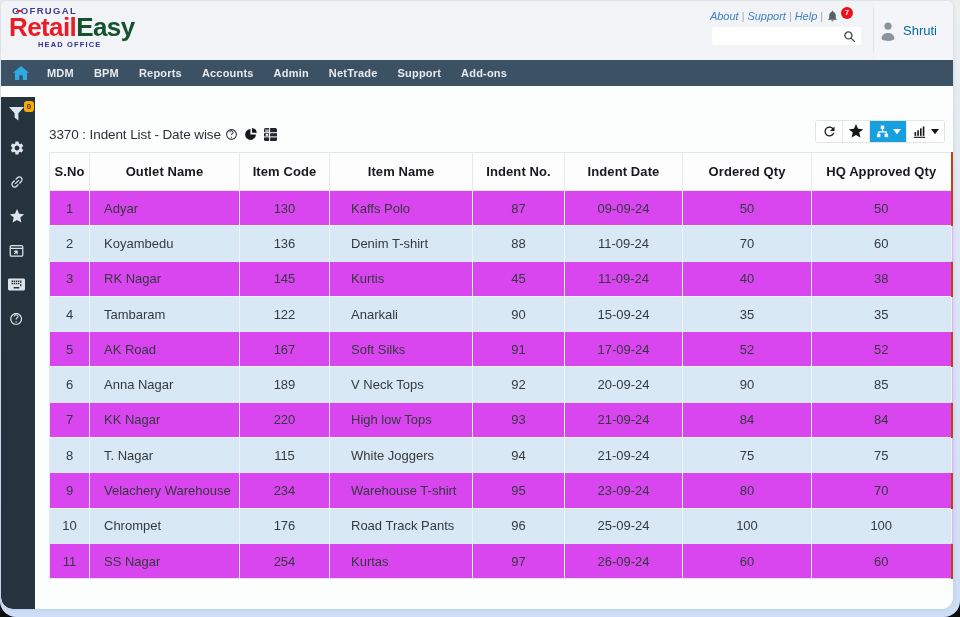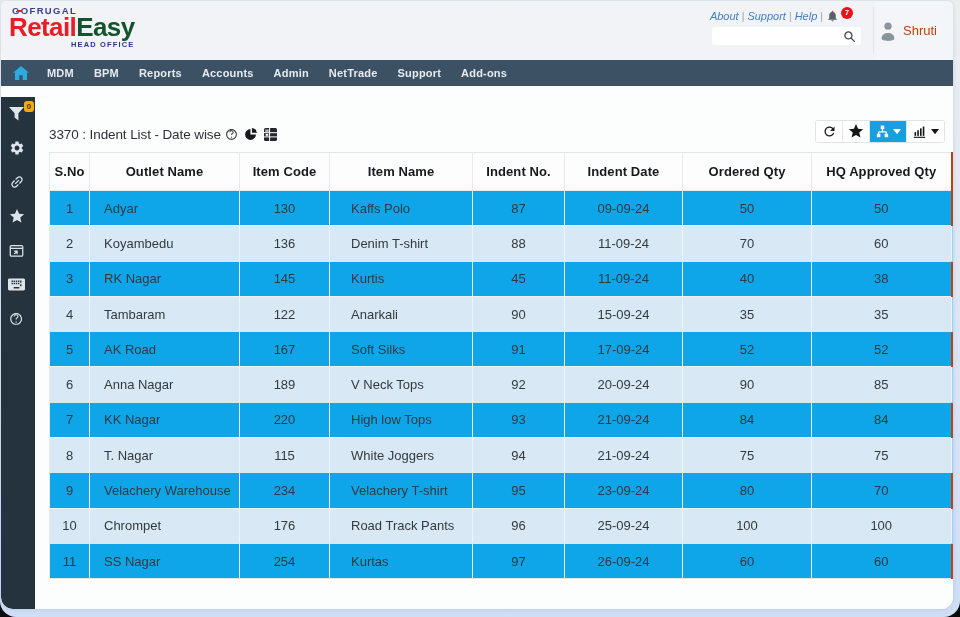--- a/index.html
+++ b/index.html
@@ -9,36 +9,36 @@
   .window { position:absolute; left:1px; top:1px; width:952px; height:608px; background:#fcfdfd; border-radius:6px 6px 12px 12px; overflow:hidden; box-shadow:0 0 4px rgba(120,150,200,.35); }
 
   
   .topbar { position:relative; height:59px; background:#f1f3f6;border-radius:8px; }
   .logo { position:absolute; left:8px; top:4px; width:150px; }
   .logo-brand { position:relative; font-size:9.5px; font-weight:700; letter-spacing:1.35px; color:#3c3f90; padding-left:3px; }
   .logo-brand::after { content:""; position:absolute; left:8px; top:4.5px; width:5px; height:2.2px; background:#e8232a; }
   .logo-product { font-size:26px; font-weight:700; letter-spacing:-0.6px; line-height:23px; white-space:nowrap; }
   .logo-product .p1 { color:#ea1c25; }
   .logo-product .p2 { color:#14532d; }
-  .logo-office { font-size:7.5px; font-weight:700; letter-spacing:1.15px; color:#2e3192; margin-left:62px; margin-top:1px; }
+  .logo-office { font-size:7.5px; font-weight:700; letter-spacing:1.15px; color:#2e3192; margin-left:29px; margin-top:1px; }
 
   .quick-links { position:absolute; top:7px; right:100px; display:flex; align-items:center; font-size:11px; color:#3f7fc1; height:15px; }
   .quick-links .qlink { cursor:pointer;font-style:italic; }
   .quick-links .sep { color:#9aa7b4; margin:0 3px; font-size:10.5px; }
   .bell-wrap { position:relative; display:flex; align-items:flex-start; }
   .bell-badge { display:inline-block; min-width:12px; height:12px; margin:-2px 0 0 2px; background:#ef0e1a; border-radius:50%; color:#fff; font-size:8px; font-weight:700; text-align:center; line-height:12px; }
 
   .search-box { position:absolute; top:25px; right:91px; width:151px; height:20px; background:#fff; border:1px solid #f3f4f6; border-radius:4px; display:flex; align-items:center; }
   .search-box input { flex:1; min-width:0; border:0; outline:0; background:transparent; font-size:11px; padding:0 4px 0 8px; color:#333; font-family:"Liberation Sans",sans-serif; }
   .search-box .mag { margin-right:5px; display:flex; }
 
   .head-divider { position:absolute; top:6px; right:79px; width:1px; height:46px; background:#e2e5ea; }
   .user-area { position:absolute; top:0; right:0; width:78px; height:59px; background:#f4f5f8; display:flex; align-items:center; }
   .user-avatar { margin-left:5px; display:flex; }
-  .user-name { font-size:13px; font-weight:500; color:#c2410c; margin-left:7px; }
+  .user-name { font-size:13px; font-weight:500; color:#0369a1; margin-left:7px; }
 
   
   .navbar { height:26px; background:#3d5164; display:flex; align-items:center; }
   .nav-home { margin-left:12px; display:flex; align-items:center; cursor:pointer; }
   .nav-items { display:flex; align-items:flex-start; margin-left:8px; }
   .nav-item { font-size:11px; font-weight:700; color:#e6ebf1; padding:0 10px; cursor:pointer; letter-spacing:0.2px; }
 
   
   .content { position:relative; height:523px; background:#fcfdfd; }
   .side-rail { position:absolute; left:0; top:11px; width:34px; height:512px; background:#24333d; border-bottom-left-radius:12px; display:flex; flex-direction:column; align-items:center; padding-top:0px; }
@@ -55,21 +55,21 @@
 
   .toolbar { margin-left:auto; position:relative; top:-2.5px; display:flex; height:23px; border:1px solid #e1e4e7; border-radius:3px; background:#fff; overflow:hidden; }
   .tool-btn { display:flex; align-items:center; justify-content:center; border-right:1px solid #e4e7ea; cursor:pointer; background:#fff; }
   .tool-btn:last-child { border-right:0; }
   .tool-btn.w27 { width:27px; }
   .tool-btn.w37 { width:37px; }
   .tool-btn.active { background:#189fdd; }
 
   
   .grid-wrap { position:absolute; left:14px; top:66px; }
-  table.grid { border-collapse:collapse; table-layout:fixed; width:902px; background:#0ea5e9; }
+  table.grid { border-collapse:collapse; table-layout:fixed; width:902px; background:#d946ef; }
   table.grid th { height:38px; font-size:13px; font-weight:700; color:#17191c; background:#fdfdfe; border:1px solid #e7eaed; border-top:1px solid #e3e6e9; text-align:center; padding:0; letter-spacing:0.1px; }
   table.grid td { height:35.3px; font-size:13px; color:#34393e; border-right:1px solid #edf0f2; border-bottom:1px solid #f0f2f4; text-align:center; padding:0; }
   table.grid td:first-child, table.grid th:first-child { border-left:1px solid #e7eaed; }
   table.grid td:last-child, table.grid th:last-child { border-right:2px solid #c2410c; }
   table.grid tr:last-child td { border-bottom:1px solid #e3e6e9; }
   table.grid tr.zebra td { background:#d8e9f5; border-right-color:rgba(255,255,255,.55); border-bottom-color:#d8e9f5; }
   table.grid td.al, table.grid th.al-head { text-align:left; }
   table.grid td.c-outlet { padding-left:14px; }
   table.grid td.c-item { padding-left:21px; }
 </style>
@@ -356,21 +356,21 @@
                   <td class="al c-item">White Joggers</td>
                   <td>94</td>
                   <td>21-09-24</td>
                   <td>75</td>
                   <td>75</td>
                 </tr>
                 <tr>
                   <td>9</td>
                   <td class="al c-outlet">Velachery Warehouse</td>
                   <td>234</td>
-                  <td class="al c-item">Velachery T-shirt</td>
+                  <td class="al c-item">Warehouse T-shirt</td>
                   <td>95</td>
                   <td>23-09-24</td>
                   <td>80</td>
                   <td>70</td>
                 </tr>
                 <tr class="zebra">
                   <td>10</td>
                   <td class="al c-outlet">Chrompet</td>
                   <td>176</td>
                   <td class="al c-item">Road Track Pants</td>

